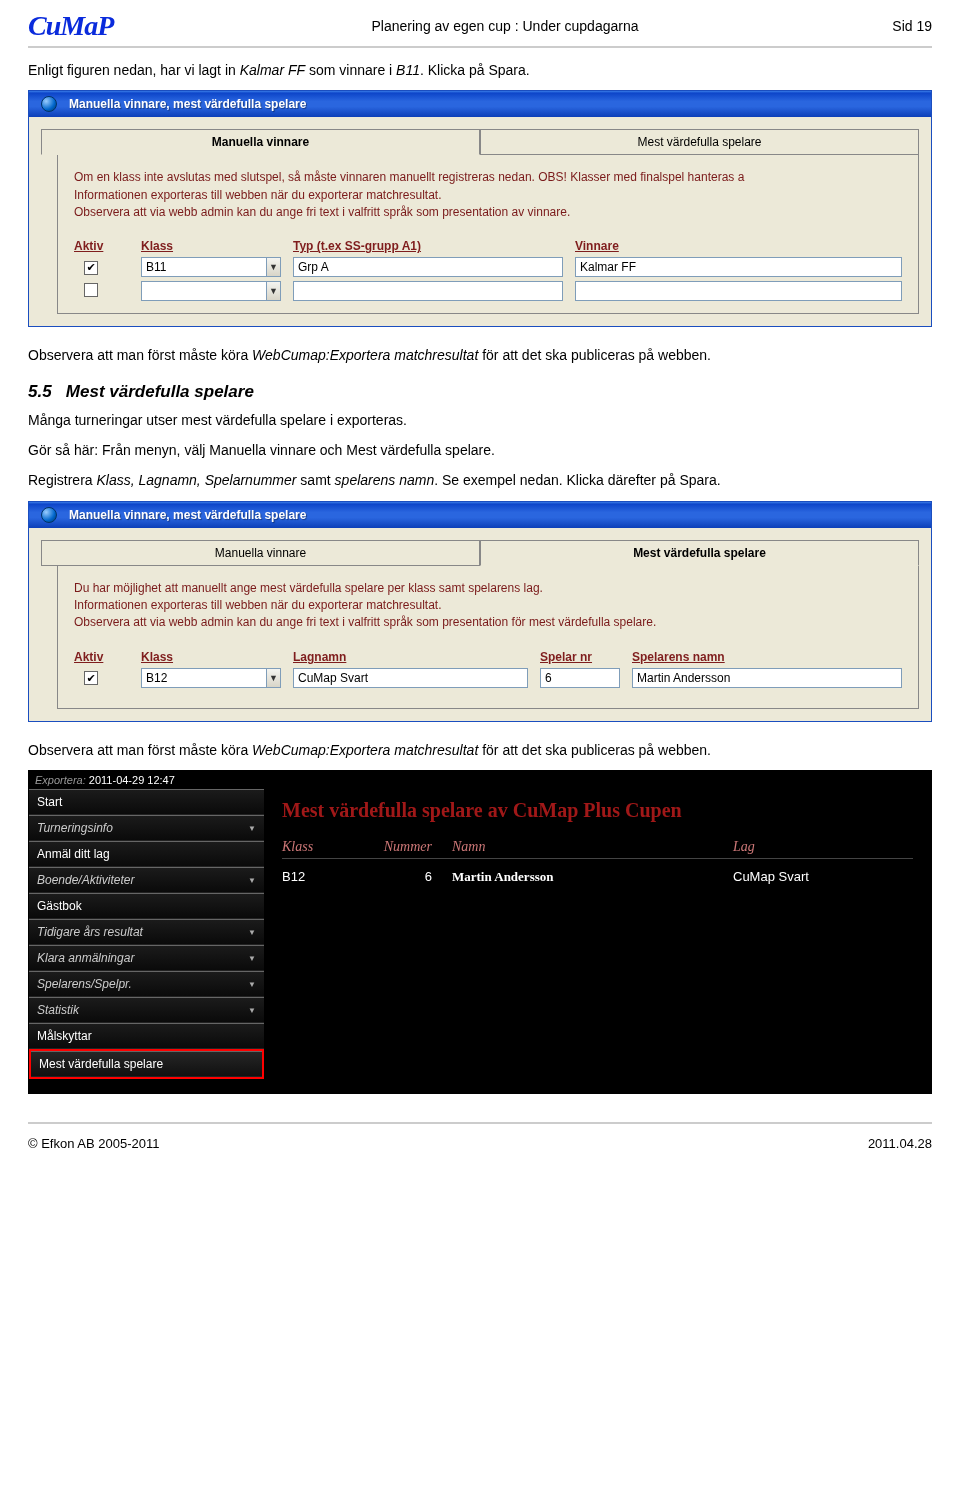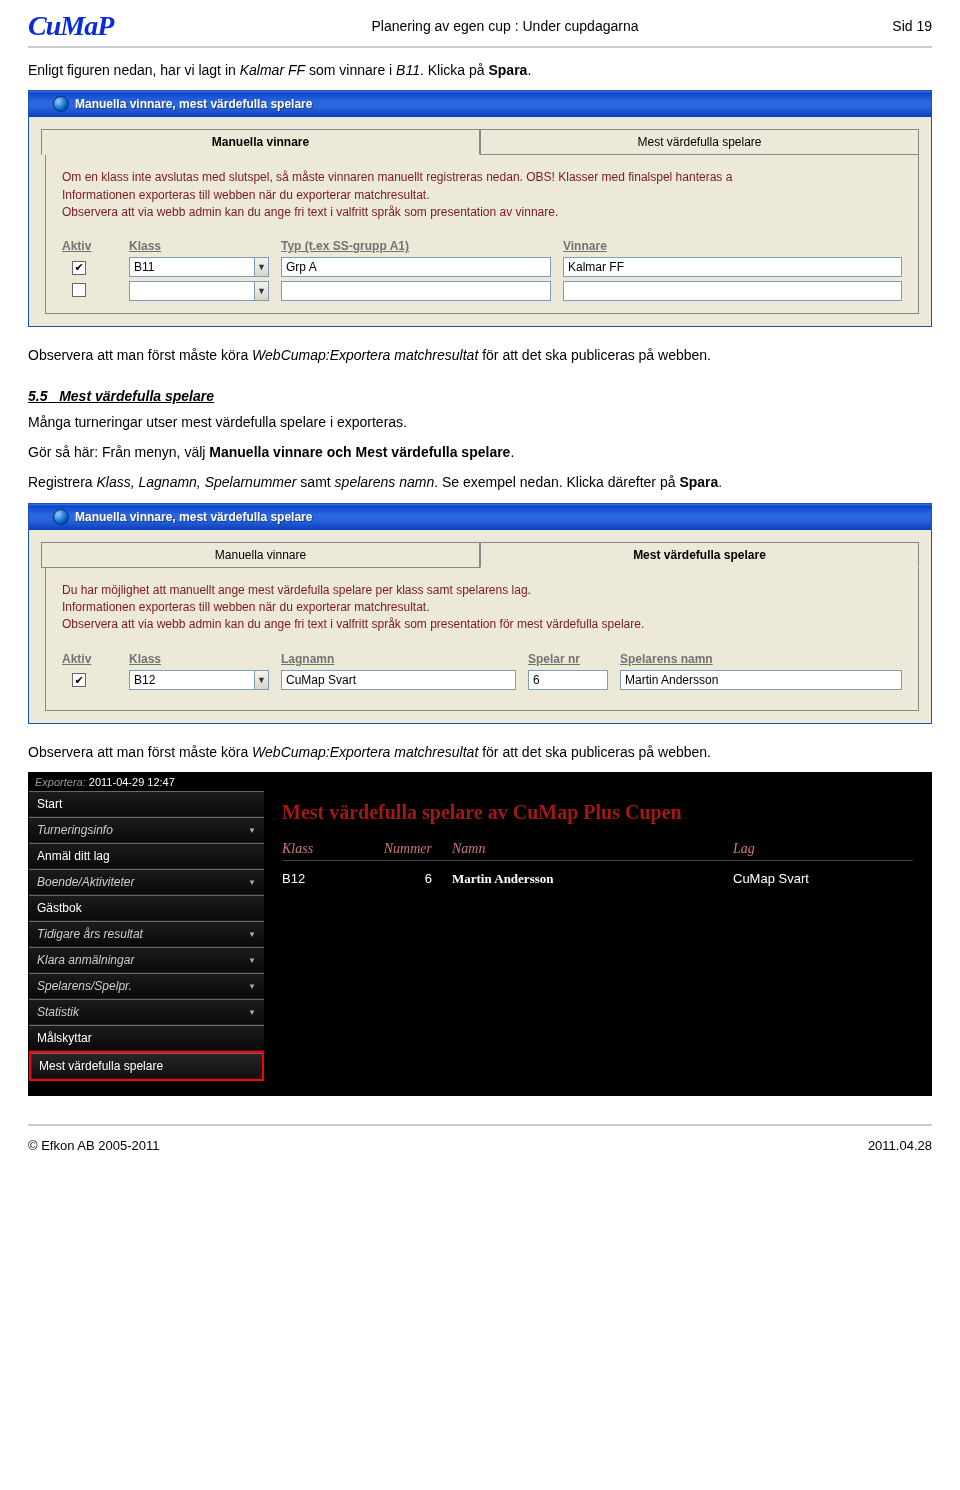--- a/index.html
+++ b/index.html
@@ -39,46 +39,45 @@
     width: 100px;
     text-align: right;
     font-size: 14px;
   }
   .body-text {
     font-size: 14px;
     line-height: 1.45;
     margin: 8px 0 10px 0;
   }
   .body-text em { font-style: italic; }
-  .body-text strong { font-weight: bold; }
+  .body-text strong { font-weight: normal; }
   .section-head {
-    font-size: 14px;
+    font-size: 17px;
     font-style: italic;
     font-weight: bold;
-    margin-top: 22px;
+    margin-top: 16px;
     margin-bottom: 6px;
-    text-decoration: underline;
   }
 
   
   .win-dialog {
     border: 1px solid #1b4ebf;
     background: #ece9d8;
     margin-bottom: 18px;
     font-family: Tahoma, sans-serif;
     font-size: 12px;
   }
   .titlebar {
     background: linear-gradient(to bottom, #3a7ce8 0%, #0d45c9 8%, #2a66df 40%, #2a66df 60%, #0c3fb8 100%);
     color: #fff;
     font-weight: bold;
-    padding: 5px 24px;
+    padding: 5px 12px;
     display: flex;
     align-items: center;
-    gap: 6px;
+    gap: 12px;
     text-shadow: 1px 1px 1px rgba(0,0,0,0.4);
   }
   .titlebar-icon {
     width: 16px; height: 16px;
     background: radial-gradient(circle at 30% 30%, #9cf, #06c 60%, #036);
     border-radius: 50%;
     border: 1px solid #036;
   }
   .tabrow {
     display: flex;
@@ -93,21 +92,21 @@
     padding: 5px 0;
     font-size: 12px;
     position: relative;
   }
   .tab.inactive { background: #ece9d8; border-bottom: 1px solid #888; }
   .tab.active { font-weight: bold; border-bottom: 1px solid #ece9d8; z-index: 2; }
   .tab.active-left  { border-right: 1px solid #888; }
   .tabcontent {
     border: 1px solid #888;
     border-top: none;
-    margin: 0 12px 12px 16px;
+    margin: 0 12px 12px 28px;
     padding: 14px 16px 10px 16px;
   }
   .infotext {
     color: #7a1a1a;
     font-size: 12px;
     line-height: 1.45;
     margin-bottom: 16px;
   }
   .form-head-row, .form-input-row {
     display: flex;
@@ -116,21 +115,21 @@
     padding: 2px 0;
   }
   .col-aktiv { width: 55px; }
   .col-klass { width: 140px; }
   .col-typ   { width: 270px; }
   .col-vinn  { flex: 1; }
   .col-lag   { width: 235px; }
   .col-nr    { width: 80px; }
   .col-namn  { flex: 1; }
   .fhead {
-    color: #737373;
+    color: #7f1d1d;
     font-weight: bold;
     text-decoration: underline;
     font-size: 12px;
   }
   .chk {
     width: 14px; height: 14px;
     border: 1px solid #666;
     background: #fff;
     display: inline-flex;
     align-items: center;

